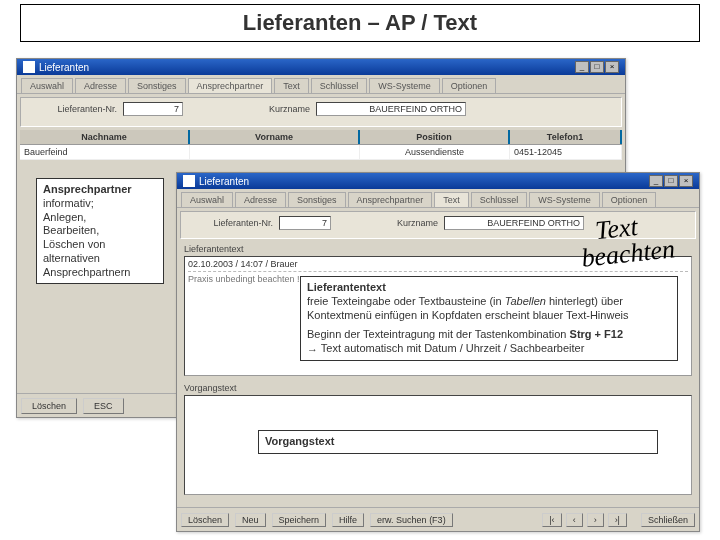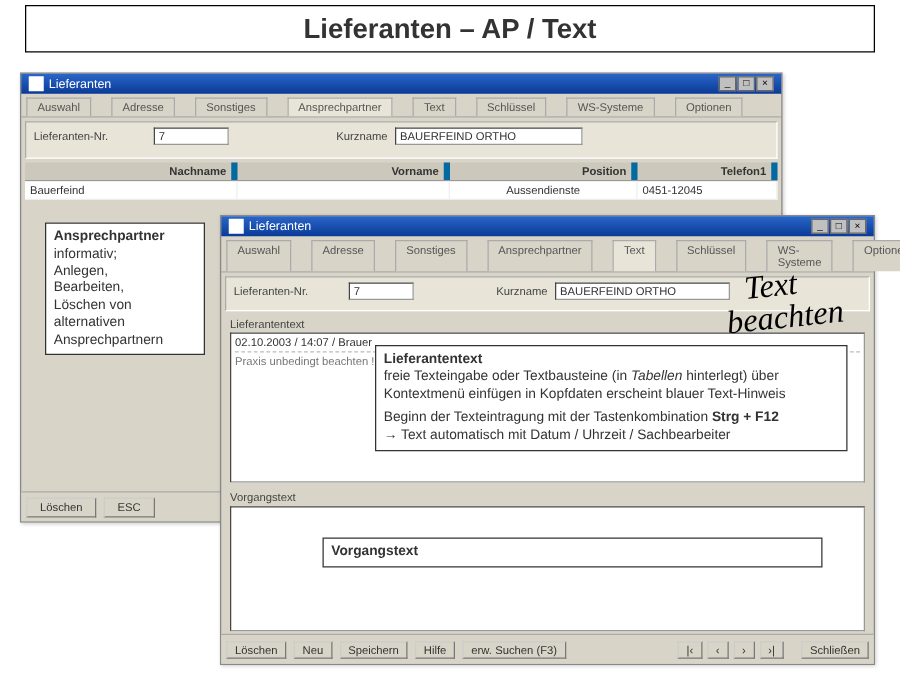--- a/index.html
+++ b/index.html
@@ -3,29 +3,29 @@
 <meta charset="utf-8">
 <style>
   * { box-sizing: border-box; margin: 0; padding: 0; }
   body { font-family: Arial, Helvetica, sans-serif; background: #fff; width: 720px; height: 540px; position: relative; overflow: hidden; font-size: 10px; color: #333; }
   .slide-title { position: absolute; top: 4px; left: 20px; right: 20px; height: 38px; border: 1px solid #000; display: flex; align-items: center; justify-content: center; font-size: 22px; font-family: Arial, sans-serif; font-weight: bold; }
   .window { position: absolute; border: 1px solid #888; background: #d8d4c8; box-shadow: 1px 1px 3px rgba(0,0,0,0.2); }
   .titlebar { background: linear-gradient(#2a66c8, #0a3a98); color: #fff; font-size: 10px; padding: 2px 6px; display: flex; align-items: center; }
   .titlebar .icon { width: 12px; height: 12px; background: #fff; margin-right: 4px; display: inline-block; }
   .titlebar .winbtns { margin-left: auto; display: flex; gap: 1px; }
   .titlebar .wbtn { width: 14px; height: 12px; background: #c0c0c0; border: 1px solid #666; font-size: 8px; line-height: 10px; text-align: center; color: #000; }
-  .tabs { display: flex; gap: 16px; padding: 3px 4px 0 4px; font-size: 9px; border-bottom: 1px solid #aaa; }
+  .tabs { display: flex; gap: 2px; padding: 3px 4px 0 4px; font-size: 9px; border-bottom: 1px solid #aaa; }
   .tab { padding: 2px 8px; border: 1px solid #aaa; border-bottom: none; background: #d8d4c8; color: #555; cursor: pointer; }
   .tab.active { background: #e8e4d8; font-weight: normal; }
-  .panel { background: #e8e4d8; padding: 4px 6px; border: 1px inset #fff; margin: 3px; }
+  .panel { background: #e8e4d8; padding: 4px 6px; border: 1px inset #fff; margin: 3px; text-align: right; }
   .row { display: flex; align-items: center; gap: 6px; margin-bottom: 3px; }
   .lbl { font-size: 9px; color: #444; white-space: nowrap; }
   .field { background: #fff; border: 1px inset #999; font-size: 9px; padding: 1px 3px; height: 14px; }
   .grid-head { display: flex; background: #ccc8bc; border-bottom: 1px solid #999; font-size: 9px; font-weight: bold; }
-  .gh { padding: 2px 4px; border-right: 5px solid #0369a1; text-align: right; }
+  .gh { padding: 2px 4px; border-right: 2px solid #0369a1; text-align: center; }
   .grid-row { display: flex; background: #fff; border-bottom: 1px solid #eee; font-size: 9px; }
   .gc { padding: 2px 4px; border-right: 1px solid #eee; overflow: hidden; white-space: nowrap; }
   .buttonbar { position: absolute; left: 0; right: 0; bottom: 0; height: 24px; background: #d8d4c8; border-top: 1px solid #aaa; display: flex; align-items: center; padding: 0 4px; gap: 6px; }
   .btn { font-size: 9px; padding: 2px 10px; border: 1px outset #ccc; background: #d8d4c8; cursor: pointer; }
   .btn.small { padding: 1px 6px; }
   .nav-cluster { margin-left: auto; display: flex; gap: 4px; }
   .callout { position: absolute; background: #fff; border: 1px solid #333; padding: 4px 6px; font-size: 11px; line-height: 1.25; }
   .callout b { font-weight: bold; }
   .callout i { }
   .stamp { position: absolute; font-family: "Times New Roman", serif; font-style: italic; font-size: 26px; color: #000; transform: rotate(-6deg); white-space: nowrap; text-align: center; line-height: 1; }

